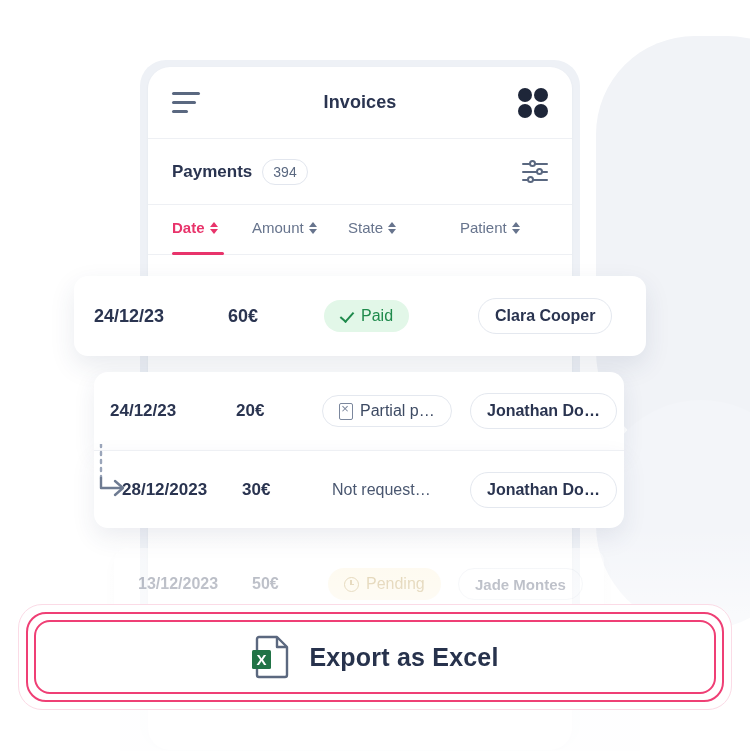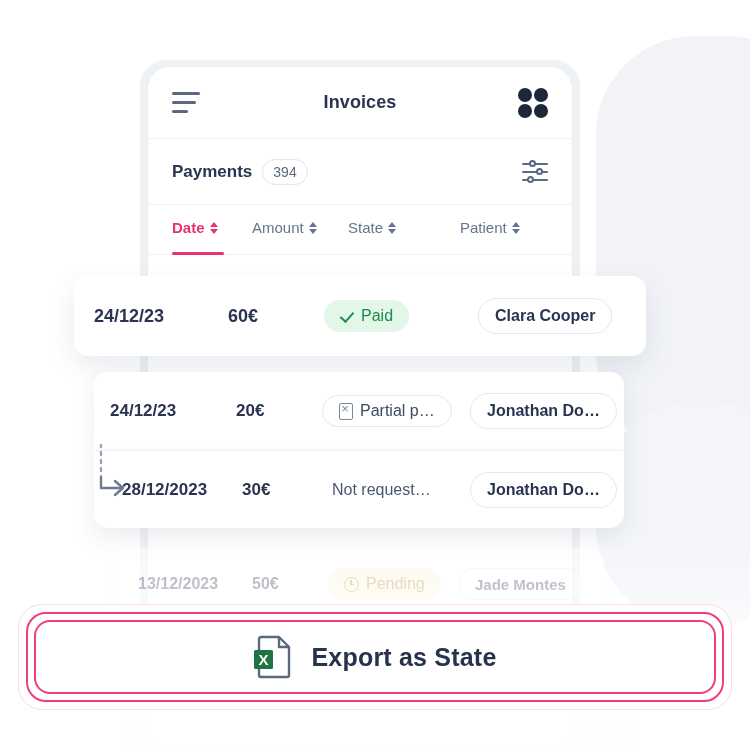--- a/index.html
+++ b/index.html
@@ -393,16 +393,16 @@
 
   <div class="export-glow"></div>
   <div class="export-outer"></div>
   <div class="export-inner">
     <svg class="xls-icon" viewBox="0 0 40 44">
       <path d="M8 2 H26 L36 12 V40 A2 2 0 0 1 34 42 H8 A2 2 0 0 1 6 40 V4 A2 2 0 0 1 8 2 Z" fill="#ffffff" stroke="#5b687f" stroke-width="2.4" stroke-linejoin="round"></path>
       <path d="M26 2 V12 H36" fill="none" stroke="#5b687f" stroke-width="2.4" stroke-linejoin="round"></path>
       <rect x="1" y="15" width="19" height="19" rx="1.5" fill="#217346"></rect>
       <text x="10.5" y="29.5" font-family="'Liberation Sans', sans-serif" font-size="15" font-weight="700" fill="#ffffff" text-anchor="middle">X</text>
     </svg>
-    <span class="export-label">Export as State</span>
+    <span class="export-label">Export as Excel</span>
   </div>
 
 </div>
 
 </body></html>

